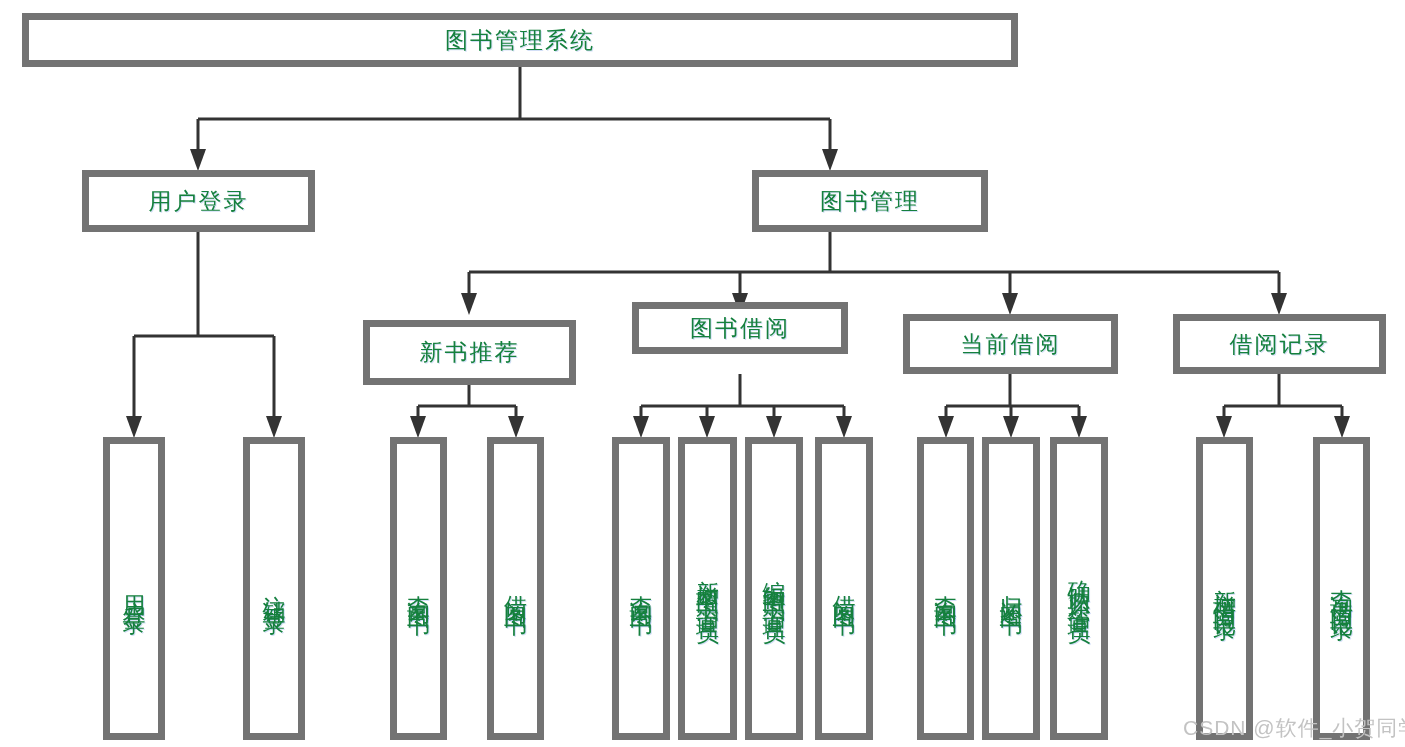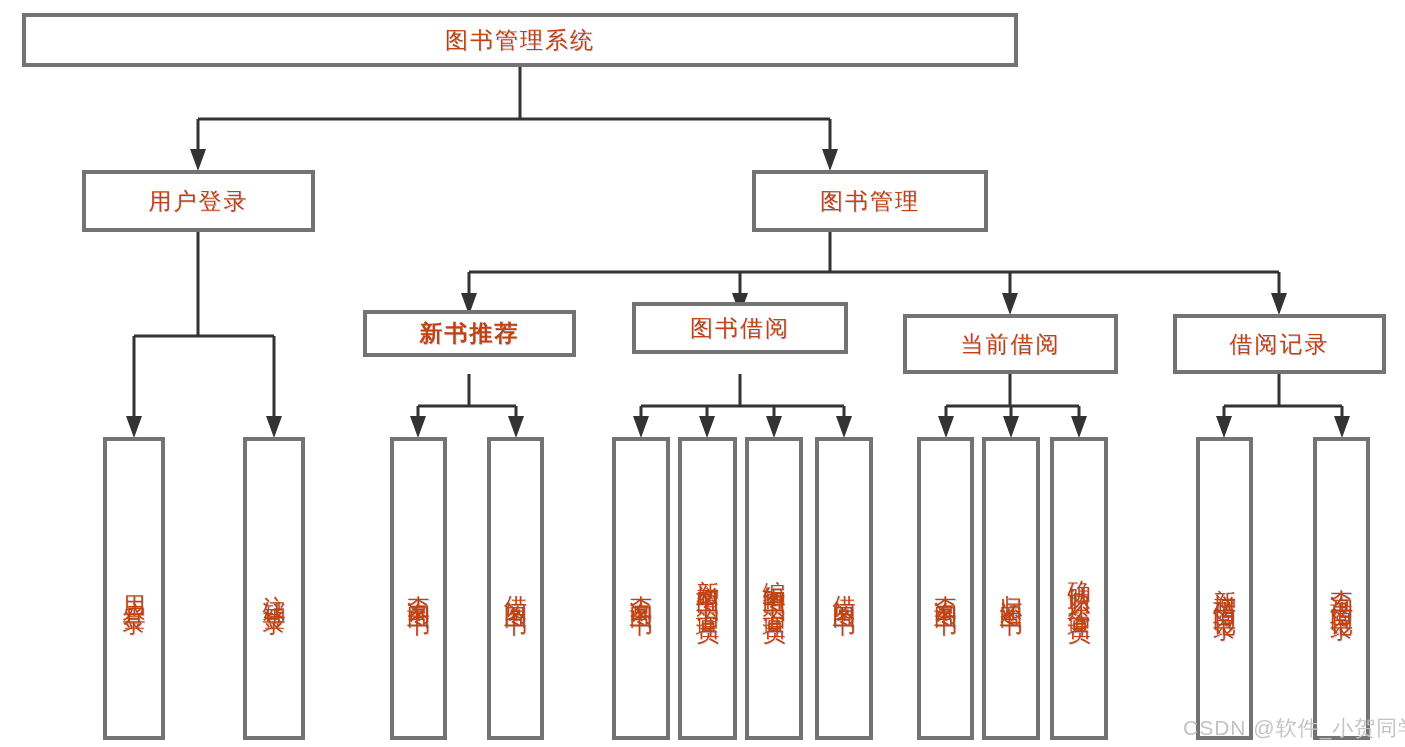--- a/index.html
+++ b/index.html
@@ -14,23 +14,23 @@
     overflow: hidden;
   }
   #connectors {
     position: absolute; left: 0; top: 0;
     width: 1405px; height: 747px;
     pointer-events: none;
   }
   .node {
     position: absolute;
     box-sizing: border-box;
-    border: 4px solid #737373;
+    border: 7px solid #737373;
     background: #ffffff;
-    color: #c2410c;
+    color: #15803d;
     display: flex;
     align-items: center;
     justify-content: center;
     text-shadow: 1px 1px 0 rgba(110,150,230,0.30);
   }
   .hnode {
     font-size: 23px;
     letter-spacing: 2px;
     white-space: nowrap;
   }
@@ -98,21 +98,21 @@
       <polygon points="1216,416 1232,416 1224,438" stroke="none"></polygon>
       <polygon points="1334,416 1350,416 1342,438" stroke="none"></polygon>
     </g>
   </svg>
 
   <div class="node hnode" style="left:22px; top:13px; width:996px; height:54px;">图书管理系统</div>
 
   <div class="node hnode" style="left:82px; top:170px; width:233px; height:62px;">用户登录</div>
   <div class="node hnode" style="left:752px; top:170px; width:236px; height:62px;">图书管理</div>
 
-  <div class="node hnode" style="left:363px; top:310px; width:213px; height:47px;font-weight:bold;">新书推荐</div>
+  <div class="node hnode" style="left:363px; top:320px; width:213px; height:65px;">新书推荐</div>
   <div class="node hnode" style="left:632px; top:302px; width:216px; height:52px;">图书借阅</div>
   <div class="node hnode" style="left:903px; top:314px; width:215px; height:60px;text-align:center;">当前借阅</div>
   <div class="node hnode" style="left:1173px; top:314px; width:213px; height:60px;">借阅记录</div>
 
   <div class="node vnode" style="left:103px; top:437px; width:62px; height:303px;">
     <span class="vtext">用户登录</span>
   </div>
   <div class="node vnode" style="left:243px; top:437px; width:62px; height:303px;">
     <span class="vtext">注销登录</span>
   </div>

